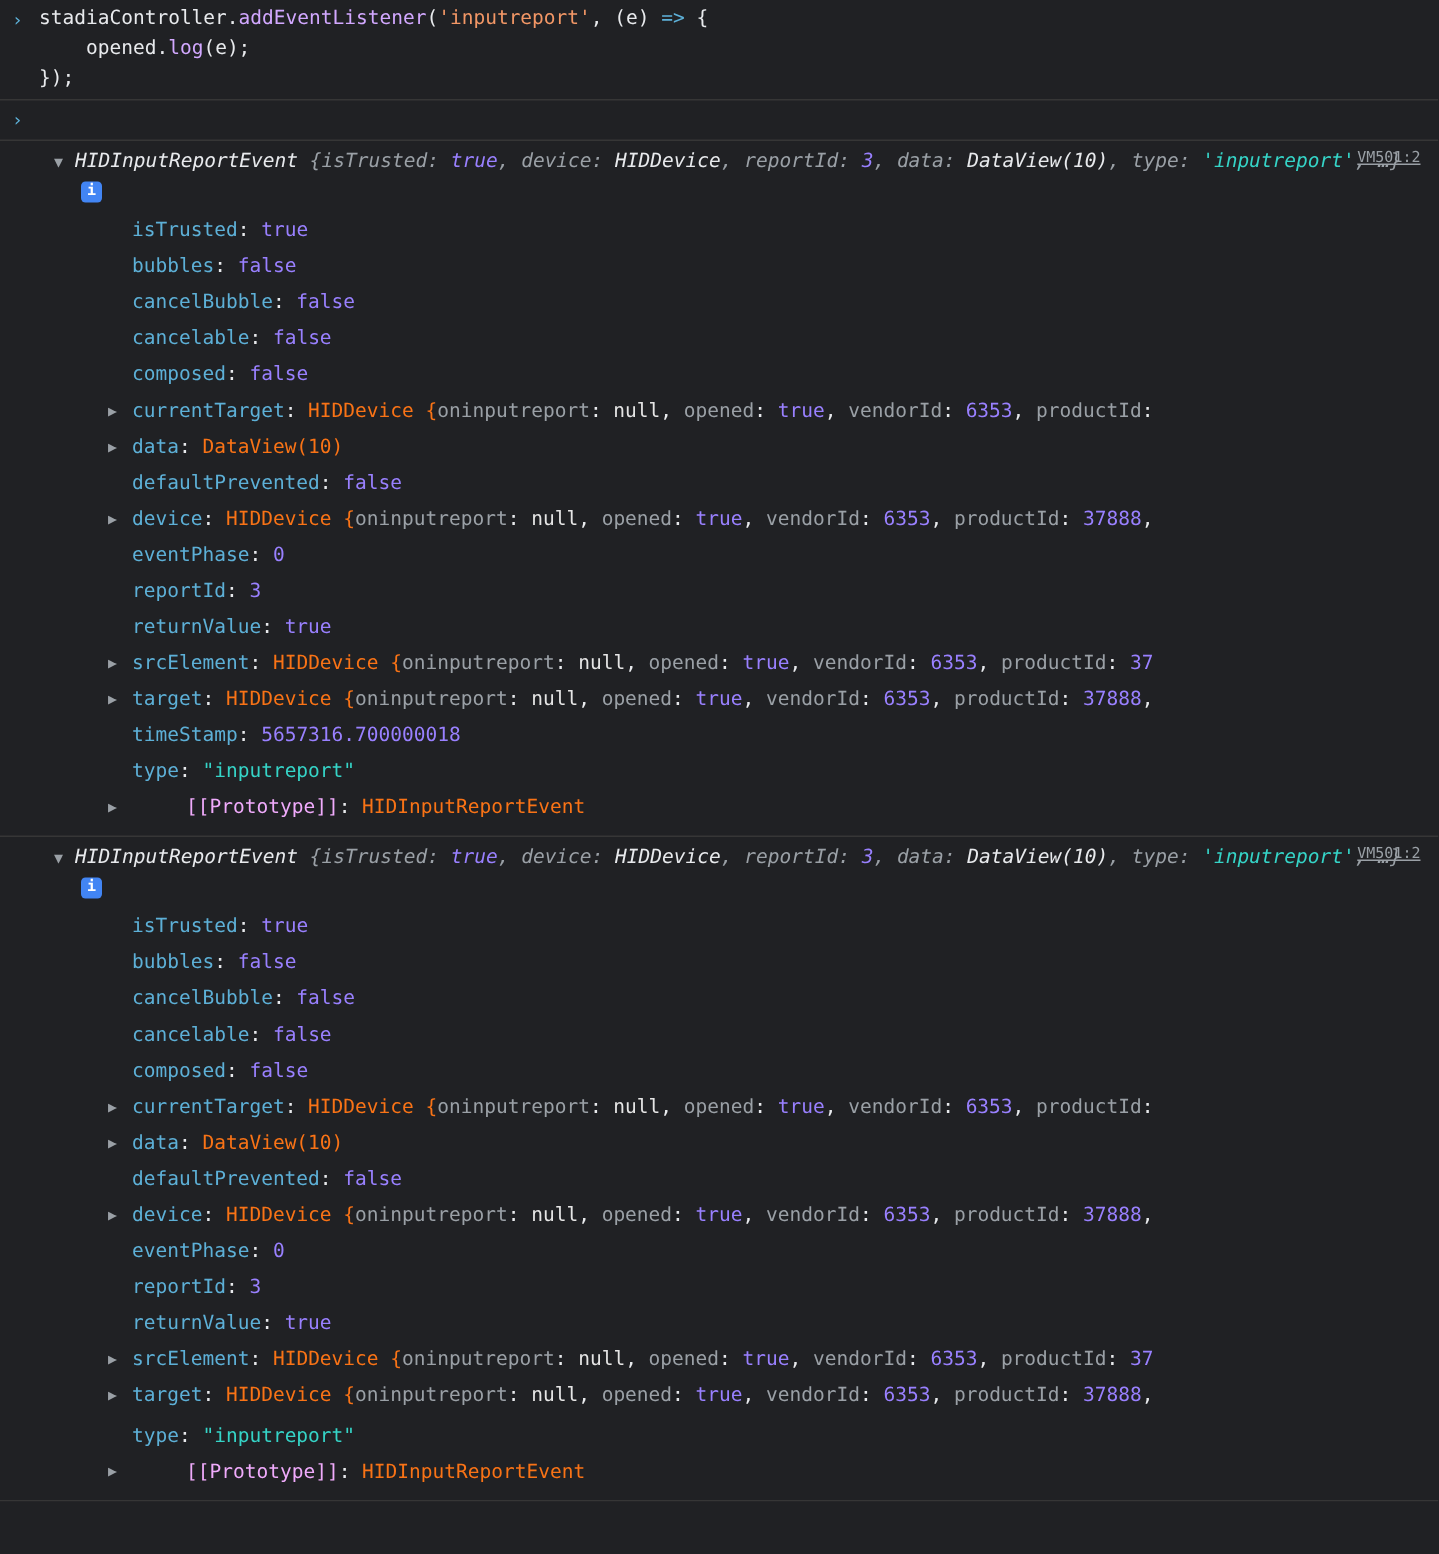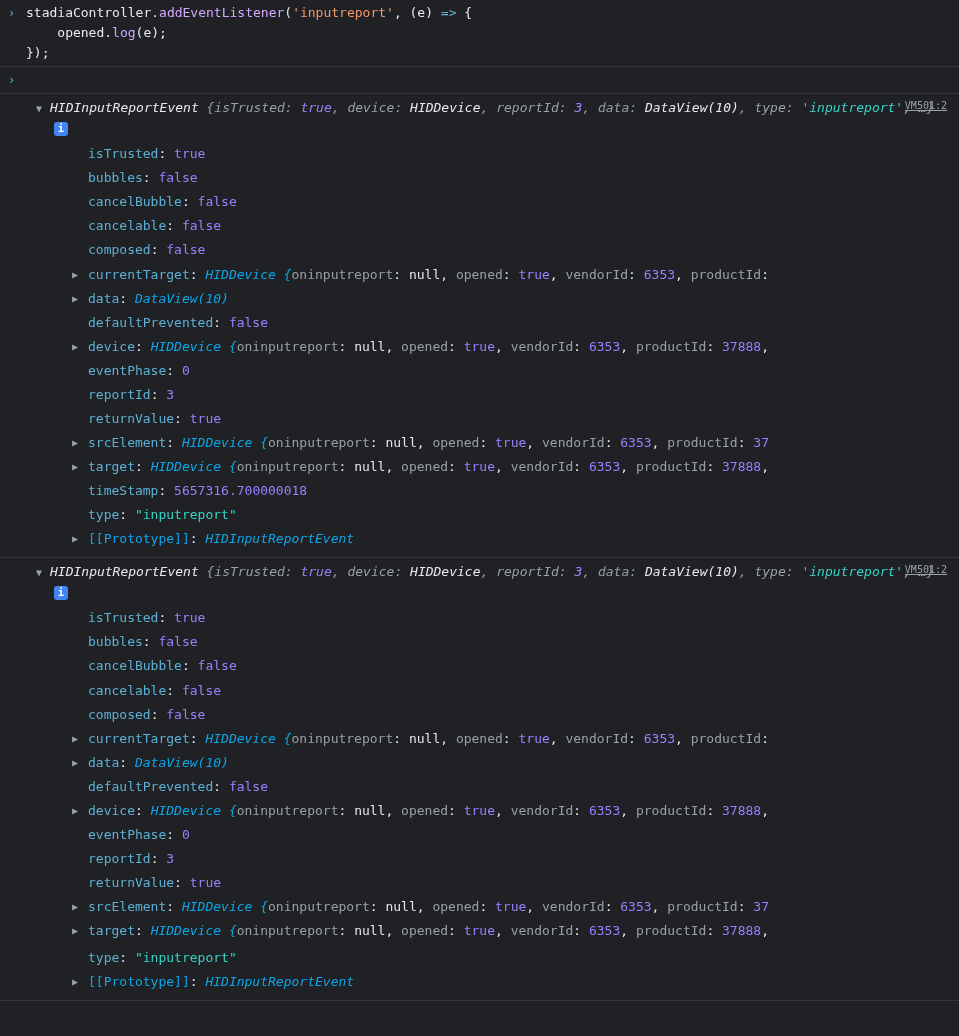--- a/index.html
+++ b/index.html
@@ -108,26 +108,26 @@
     .prop-arrow {
       width: 16px;
       flex-shrink: 0;
       color: #9aa0a6;
       font-size: 10px;
       cursor: pointer;
       user-select: none;
       padding-top: 3px;
     }
     .prop-key { color: #5db0d7; }
-    .prop-key-dim { color: #0ea5e9; }
+    .prop-key-dim { color: #f0abfc; margin-left: 36px; }
     .prop-colon { color: #e8eaed; }
     .prop-bool { color: #9980ff; }
     .prop-num { color: #9980ff; }
     .prop-str { color: #35d4c7; }
-    .prop-obj { color: #0ea5e9; font-style: italic; }
+    .prop-obj { color: #f97316; }
     .hid-inline .ik { color: #9aa0a6; }
     .hid-inline .iv-null { color: #e5e5e5; }
     .hid-inline .iv-bool { color: #9980ff; }
     .hid-inline .iv-num { color: #9980ff; }
   </style>
 </head>
 <body>
 
 <div class="console">
 

